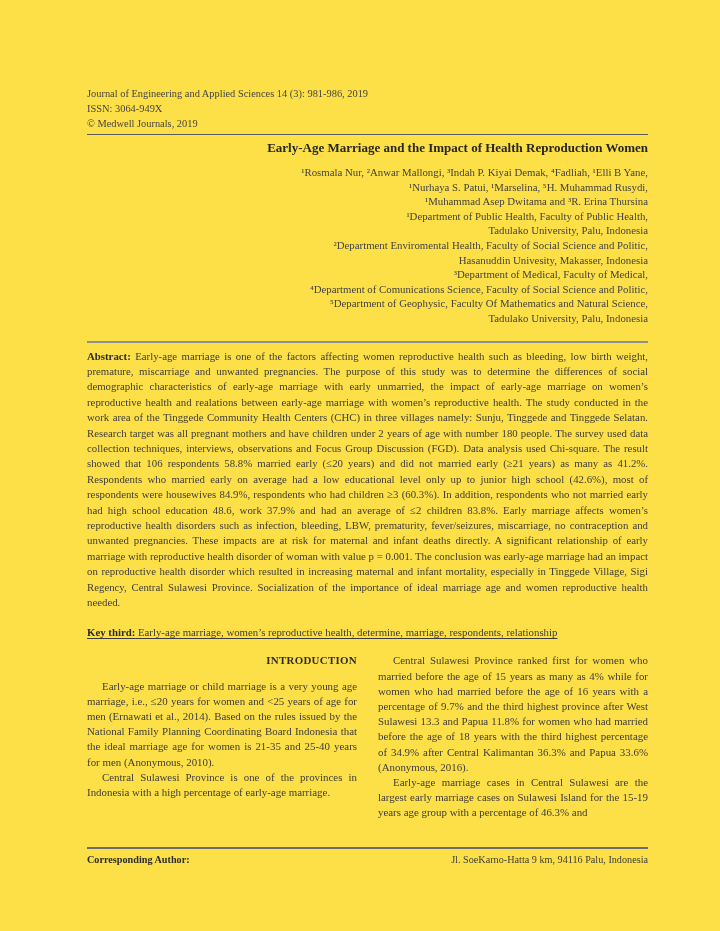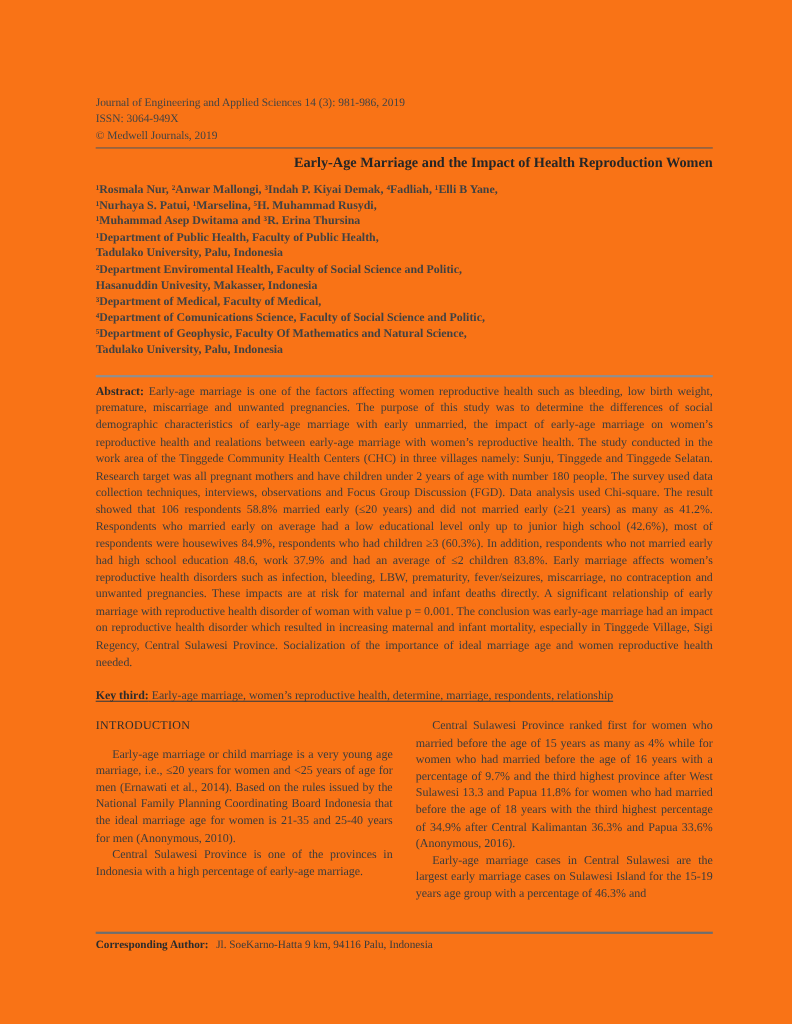--- a/index.html
+++ b/index.html
@@ -6,21 +6,21 @@
     margin: 0;
     padding: 0;
     background: #ffffff;
   }
   .page {
     position: relative;
     width: 720px;
     height: 931px;
     box-sizing: border-box;
     margin: 0 auto;
-    background: #f97316;
+    background: #fde047;
     font-family: "Liberation Serif", "DejaVu Serif", serif;
     color: #3c3c3c;
     padding: 86px 72px 0 87px;
     overflow: hidden;
   }
   .masthead {
     font-size: 10.4px;
     line-height: 15px;
     color: #444;
   }
@@ -37,23 +37,22 @@
     font-weight: bold;
     color: #262626;
     text-align: right;
     margin: 4px 0 0 0;
     line-height: 17px;
   }
   .authors { margin-top: 9px; }
   .author-line, .affil-line {
     font-size: 10.8px;
     line-height: 14.6px;
-    text-align: left;
+    text-align: right;
     color: #424242;
-    font-weight: bold;
   }
   .abstract-rule {
     border-top: 2px solid #8f8f8f;
     margin-top: 15px;
   }
   .abstract {
     margin: 6px 0 0 0;
     font-size: 10.8px;
     line-height: 15.4px;
     text-align: justify;
@@ -71,23 +70,23 @@
     gap: 21px;
     margin-top: 13px;
   }
   .col {
     width: 270px;
     font-size: 10.9px;
     line-height: 15.2px;
   }
   .sec-heading {
     font-size: 10.9px;
-    font-weight: normal;
+    font-weight: bold;
     color: #2c2c2c;
-    text-align: left;
+    text-align: right;
     margin: 0 0 10px 0;
     letter-spacing: 0.3px;
   }
   .body-par {
     text-align: justify;
     text-indent: 15px;
     margin: 0;
   }
   .paper-footer {
     position: absolute;
@@ -96,20 +95,21 @@
     top: 847px;
   }
   .footer-rule {
     border-top: 2px solid #6e6e6e;
   }
   .corr {
     display: flex;
     margin-top: 4px;
     font-size: 10.2px;
     line-height: 14.6px;
+    justify-content: space-between;
   }
   .corr-label {
     font-weight: bold;
     white-space: nowrap;
     color: #2c2c2c;
   }
   .corr-text { margin-left: 7px; }
   .pageno {
     text-align: center;
     font-size: 10.2px;

